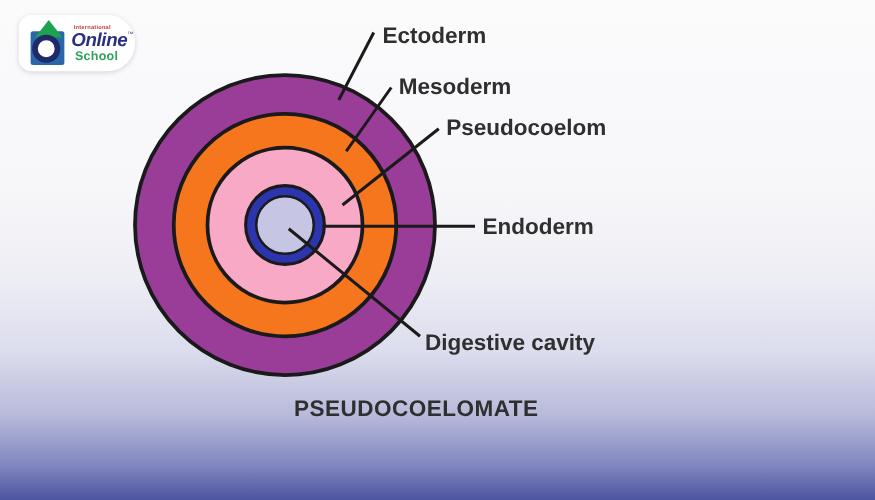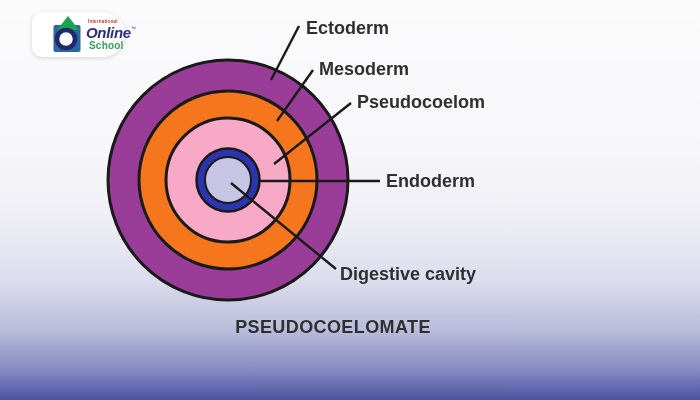--- a/index.html
+++ b/index.html
@@ -6,25 +6,25 @@
   body {
     width: 700px; height: 400px; overflow: hidden; position: relative;
     font-family: "Liberation Sans", "DejaVu Sans", sans-serif;
     background: linear-gradient(180deg,
       #fbfbfc 0%, #f7f7fa 38%, #ededf4 56%, #dcdded 70%,
       #b8badA 83%, #8187c0 93%, #4d54a0 100%);
   }
 
   
   .logo {
-    position: absolute; left: 32px; top: 12px;
+    position: absolute; left: 15px; top: 12px;
     width: 93px; height: 45px; background: #ffffff;
     border-radius: 10px 22px 22px 10px;
     box-shadow: 0 1px 4px rgba(40,40,80,.18);
-    display: flex; align-items: center; gap: 3px; padding-left: 20px;
+    display: flex; align-items: center; gap: 3px; padding-left: 8px;
     box-sizing: border-box;
   }
   .logo-icon { flex: 0 0 auto; }
   .logo-text { display: flex; flex-direction: column; line-height: 1; margin-top: 2px; }
   .logo-top { font-size: 4.5px; font-weight: bold; color: #c23a2e; letter-spacing: .2px; margin-left: 2px; }
   .logo-name-row { display: flex; align-items: flex-start; }
   .logo-name { font-size: 15px; font-weight: bold; font-style: italic; color: #2b2f80; letter-spacing: -0.3px; }
   .logo-tm { font-size: 5px; color: #2b2f80; margin-top: 1px; }
   .logo-sub { font-size: 10px; font-weight: bold; color: #2fa25c; margin-left: 3px; margin-top: 1px; letter-spacing: .2px; }
 

